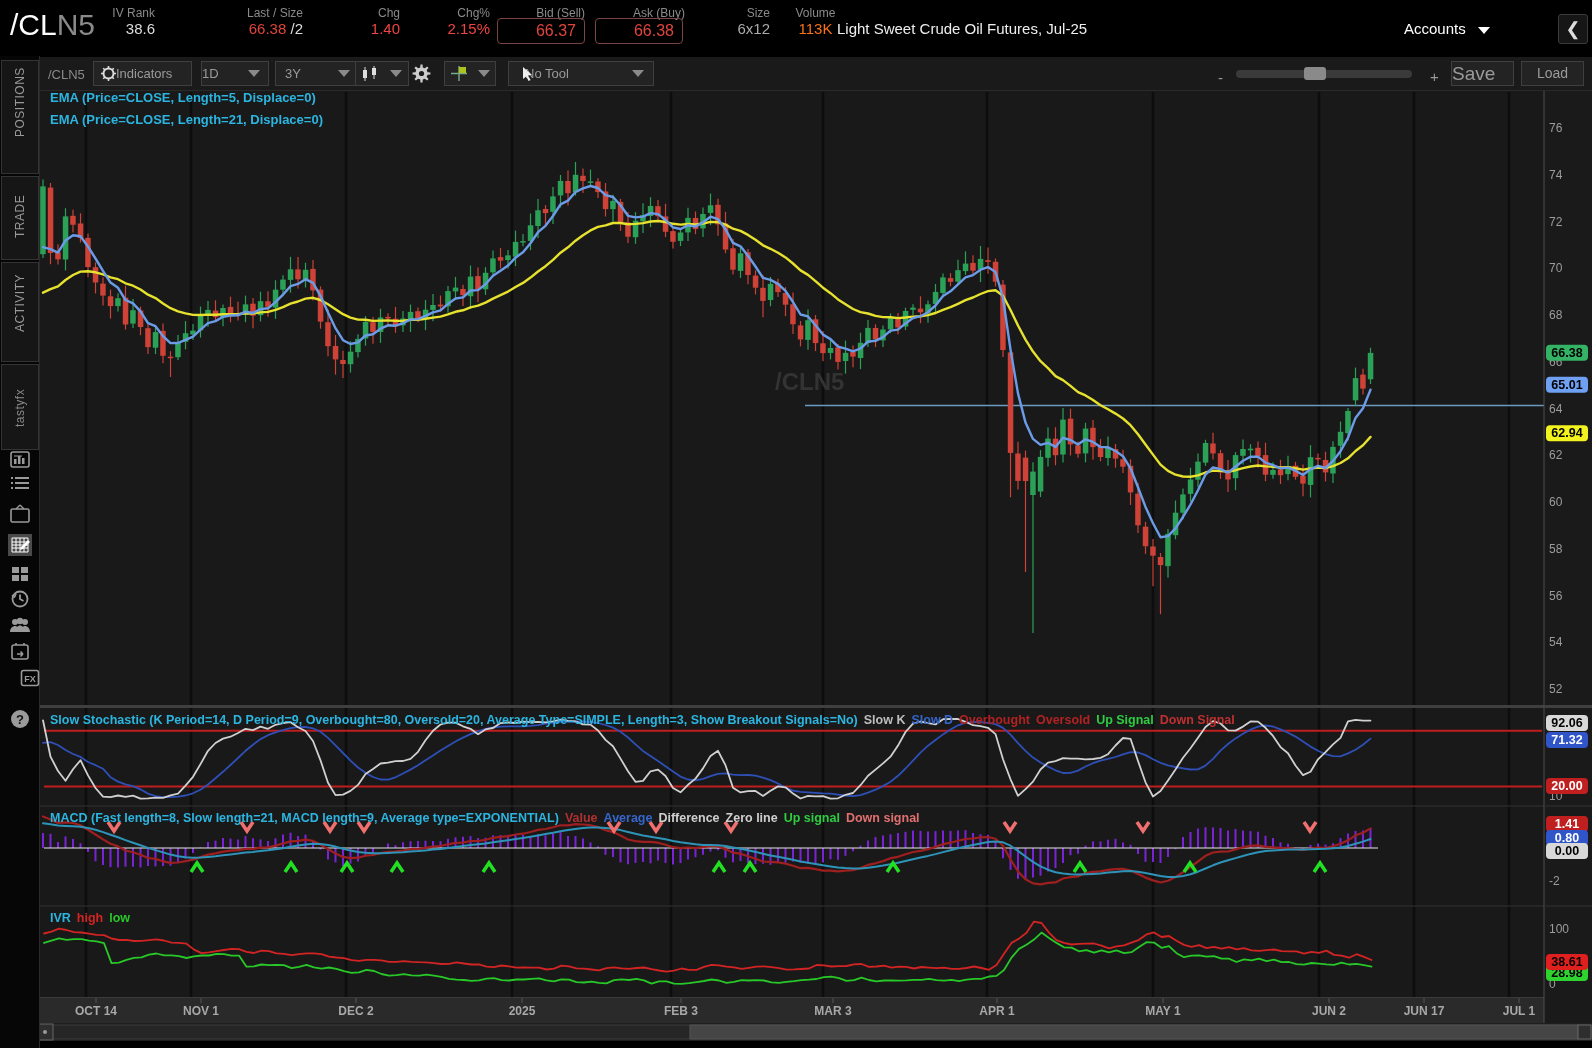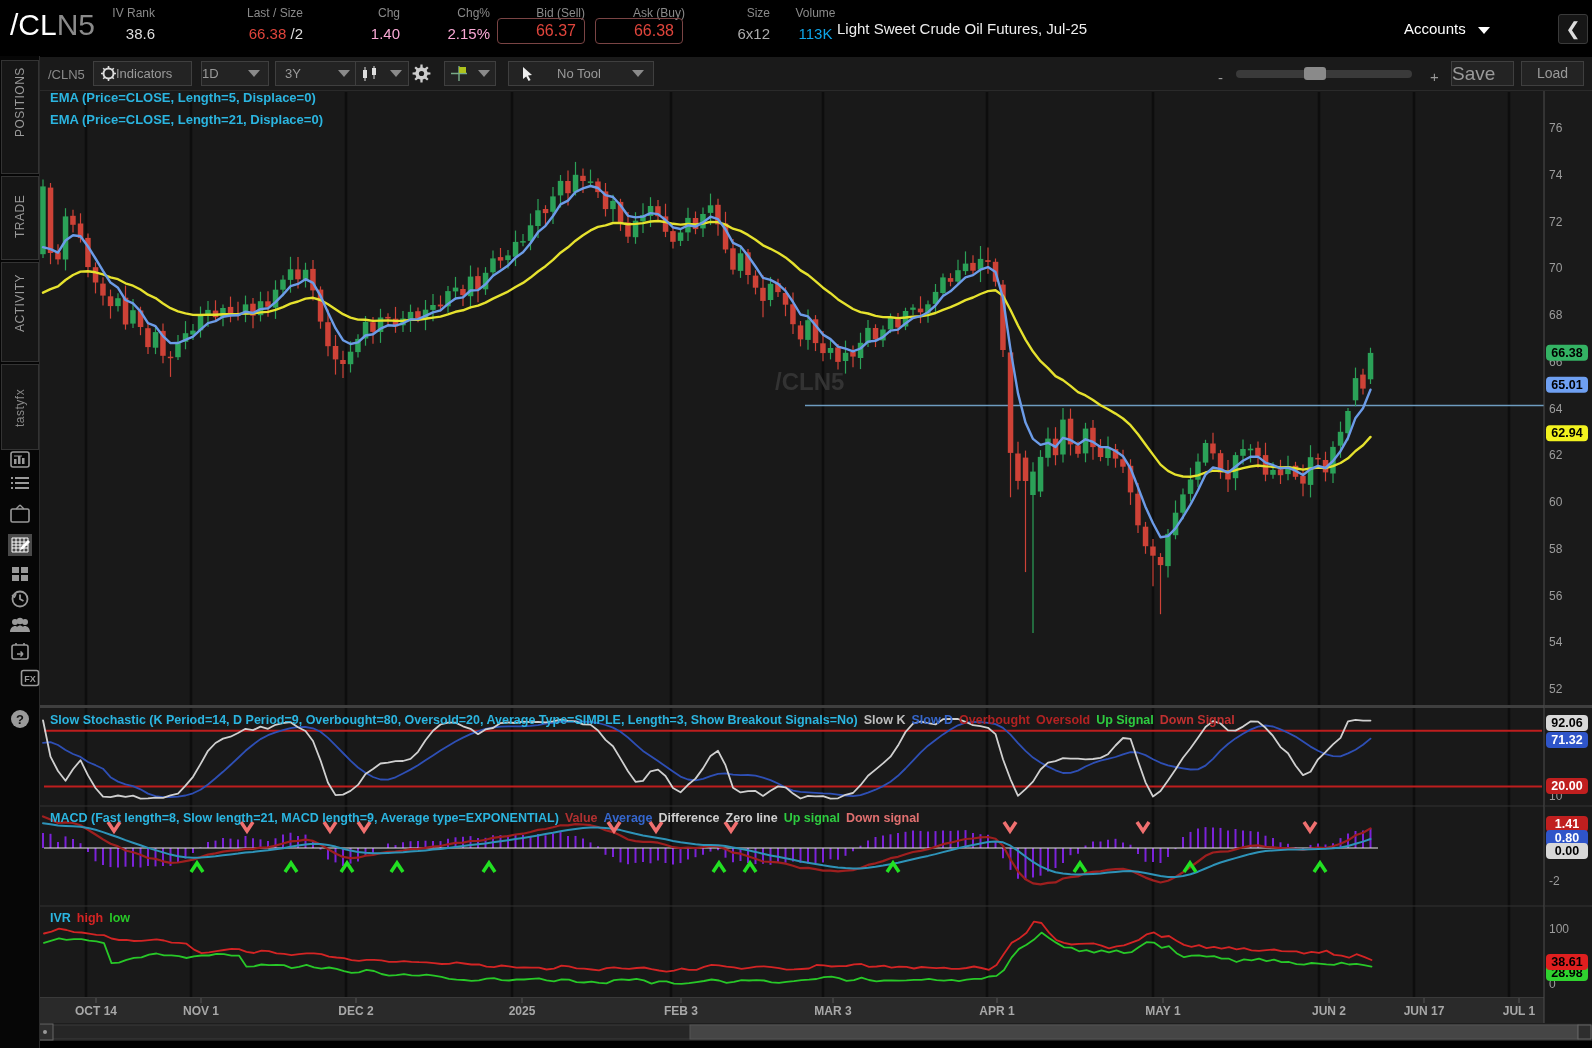--- a/index.html
+++ b/index.html
@@ -1,21 +1,21 @@
 <!DOCTYPE html>
 <html><head><meta charset="utf-8"><style>
 *{margin:0;padding:0;box-sizing:border-box}
 body{width:1592px;height:1048px;background:#000;font-family:"Liberation Sans",sans-serif;overflow:hidden;position:relative}
 .hdr{position:absolute;left:0;top:0;width:1592px;height:56px;background:#000}
 .sym{position:absolute;left:10px;top:8px;font-size:30px;color:#fff}
 .sym span{color:#8a8a8a}
 .col{position:absolute;top:6px;text-align:right}
 .col .lb{font-size:12px;color:#8a8a8a}
-.col .vl{font-size:15px;color:#ddd;margin-top:5px}
-.red{color:#E0453C} .grn{color:#f9a8d4}
+.col .vl{font-size:15px;color:#ddd;}
+.red{color:#E0453C} .grn{color:#ef4444}
 .bbox{position:absolute;top:18px;width:88px;height:26px;border:1px solid #7a4444;border-radius:4px;color:#E0453C;font-size:16px;text-align:right;padding:3px 8px 0 0}
 .tb{position:absolute;left:40px;top:57px;width:1552px;height:34px;background:#1a1a1a;border-bottom:1px solid #2a2a2a}
 .btn{position:absolute;top:4px;height:25px;background:#232323;border:1px solid #3f3f3f;color:#9a9a9a;font-size:13px;line-height:23px;text-align:left}
 .chev{display:inline-block;width:0;height:0;border-left:6px solid transparent;border-right:6px solid transparent;border-top:7px solid #8a8a8a;vertical-align:middle;margin-left:8px}
 .side{position:absolute;left:0;top:56px;width:40px;height:992px;background:#060606;border-right:1px solid #2a2a2a}
 .tab{position:absolute;left:1px;width:38px;background:#161616;border:1px solid #333;color:#9a9a9a;font-size:12px;letter-spacing:0.5px}
 .tab div{transform:rotate(-90deg) translate(0,0);transform-origin:center;white-space:nowrap;position:absolute;width:100%;text-align:center}
 </style></head><body>
 <div class="hdr">
   <div class="sym">/CL<span>N5</span></div>
@@ -42,21 +42,21 @@
   <div class="col" style="left:600px;width:85px">
       <div class="lb">Ask (Buy)</div>
     </div>
   <div class="bbox" style="left:595px">66.38</div>
   <div class="col" style="left:715px;width:55px">
       <div class="lb">Size</div>
       <div class="vl" style="color:#aaa">6x12</div>
     </div>
   <div class="col" style="left:788px;width:55px;text-align:center">
       <div class="lb">Volume</div>
-      <div class="vl" style="color:#0ea5e9">113K</div>
+      <div class="vl" style="color:#f97316">113K</div>
     </div>
   <div style="position:absolute;left:837px;top:20px;font-size:15px;color:#eee">Light Sweet Crude Oil Futures, Jul-25</div>
   <div style="position:absolute;left:1404px;top:20px;font-size:15px;color:#fff;font-weight:normal">Accounts <span class="chev" style="border-top-color:#fff"></span></div>
   <div style="position:absolute;left:1558px;top:14px;width:30px;height:30px;background:#161616;border:1px solid #3a3a3a;border-radius:3px;color:#ddd;font-size:18px;text-align:center;line-height:28px">❮</div>
 </div>
 <div class="tb">
   <div style="position:absolute;left:8px;top:10px;font-size:13px;color:#8a8a8a">/CLN5</div>
   <div class="btn" style="left:53px;width:99px;padding-left:22px">Indicators<svg width="17" height="17" viewBox="0 0 17 17" style="position:absolute;left:6px;top:3px">
         <circle cx="8.5" cy="8.5" r="5" fill="none" stroke="#ddd" stroke-width="2"></circle>
         <path d="M8.5 1v3M8.5 13v3M1 8.5h3M13 8.5h3M3.2 3.2l2.1 2.1M11.7 11.7l2.1 2.1M13.8 3.2l-2.1 2.1M5.3 11.7l-2.1 2.1" stroke="#ddd" stroke-width="1.6"></path>
@@ -70,21 +70,21 @@
         <line x1="14" y1="1" x2="14" y2="14" stroke="#ddd"></line>
       </svg><span class="chev" style="float:right;margin:8px 6px 0 0"></span></div>
   <div style="position:absolute;left:372px;top:7px"><svg width="19" height="19" viewBox="0 0 19 19">
         <path d="M15.58 8.27 L18.44 8.42 L18.44 10.58 L15.58 10.73 L14.67 12.93 L16.58 15.06 L15.06 16.58 L12.93 14.67 L10.73 15.58 L10.58 18.44 L8.42 18.44 L8.27 15.58 L6.07 14.67 L3.94 16.58 L2.42 15.06 L4.33 12.93 L3.42 10.73 L0.56 10.58 L0.56 8.42 L3.42 8.27 L4.33 6.07 L2.42 3.94 L3.94 2.42 L6.07 4.33 L8.27 3.42 L8.42 0.56 L10.58 0.56 L10.73 3.42 L12.93 4.33 L15.06 2.42 L16.58 3.94 L14.67 6.07 Z" fill="#ccc"></path>
         <circle cx="9.5" cy="9.5" r="2.6" fill="#1a1a1a"></circle>
       </svg></div>
   <div class="btn" style="left:404px;width:52px"><svg width="20" height="19" viewBox="0 0 20 19" style="margin:2px 0 0 4px">
         <path d="M10 2v15M2 9.5h16" stroke="#7a8" stroke-width="1.4"></path>
         <rect x="10" y="3" width="7" height="6" fill="#ADC21D"></rect>
       </svg><span class="chev" style="float:right;margin:8px 5px 0 0"></span></div>
-  <div class="btn" style="left:468px;width:146px;padding-left:48px">No Tool<span class="chev" style="float:right;margin:8px 9px 0 0"></span><svg width="14" height="16" viewBox="0 0 14 16" style="position:absolute;left:12px;top:4px">
+  <div class="btn" style="left:468px;width:146px;padding-left:16px">No Tool<span class="chev" style="float:right;margin:8px 9px 0 0"></span><svg width="14" height="16" viewBox="0 0 14 16" style="position:absolute;left:12px;top:4px">
         <path d="M2 1l9 8-4 .5 2.6 4.5-2 1-2.4-4.6L2 13z" fill="#eee"></path>
       </svg></div>
   <div style="position:absolute;left:1178px;top:12px;color:#9a9a9a;font-size:15px">-</div>
   <div style="position:absolute;left:1196px;top:13px;width:176px;height:8px;background:#3a3a3a;border-radius:4px"></div>
   <div style="position:absolute;left:1264px;top:10px;width:22px;height:13px;background:#8a8a8a;border-radius:3px"></div>
   <div style="position:absolute;left:1390px;top:11px;color:#9a9a9a;font-size:15px">+</div>
   <div class="btn" style="left:1411px;width:63px;text-align:left;font-size:19px">Save</div>
   <div class="btn" style="left:1481px;width:63px;text-align:center;font-size:14px">Load</div>
 </div>
 <div class="side">

